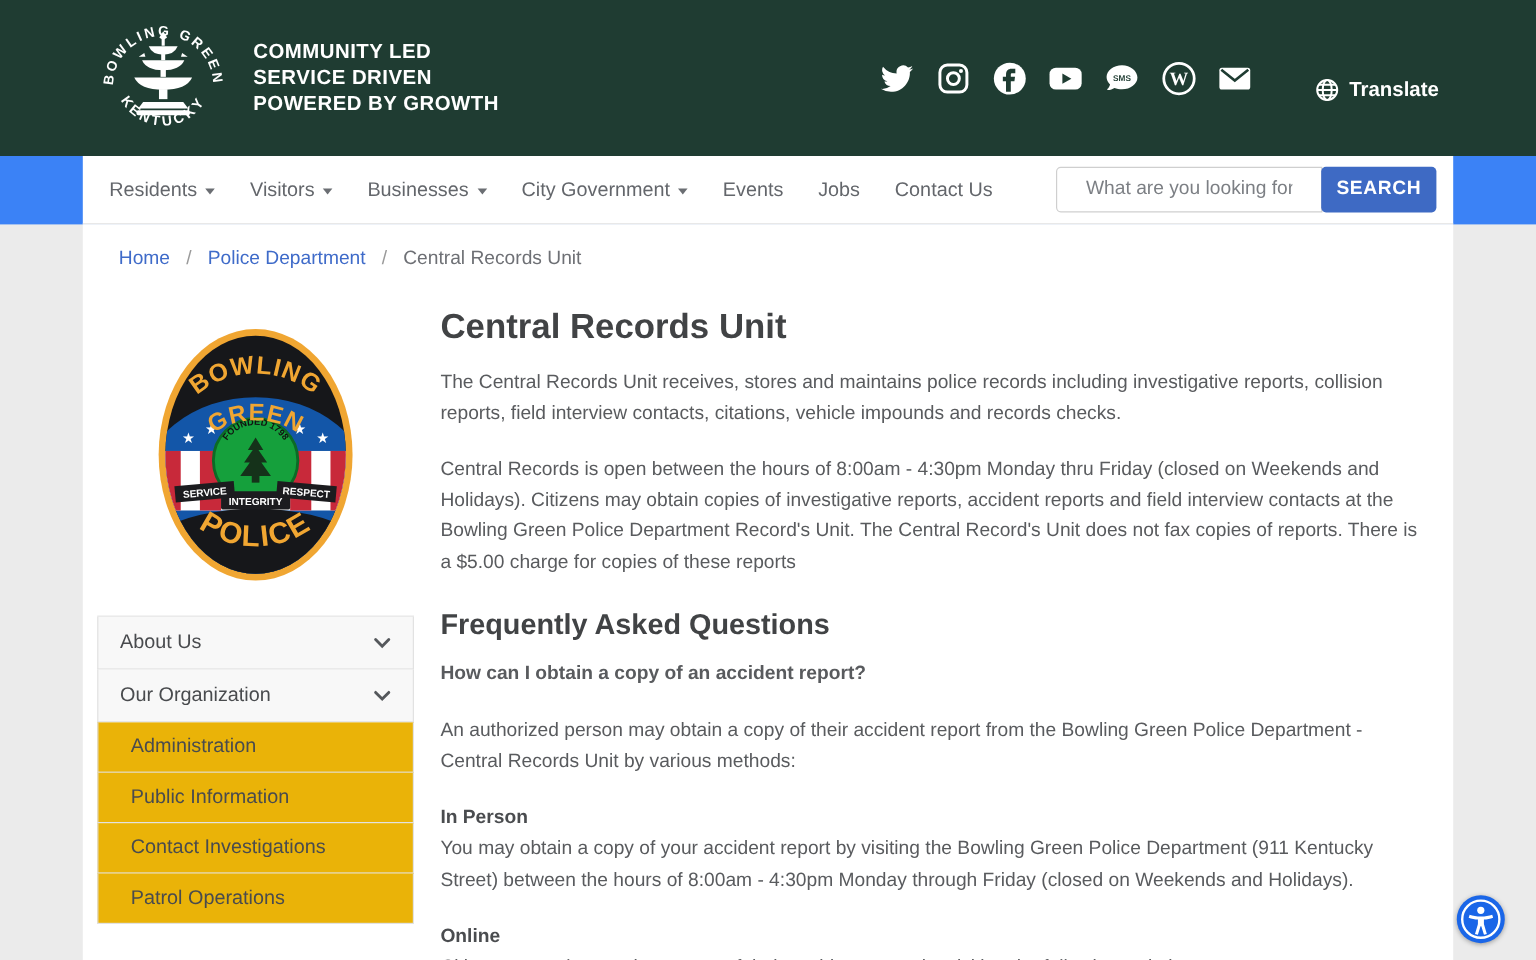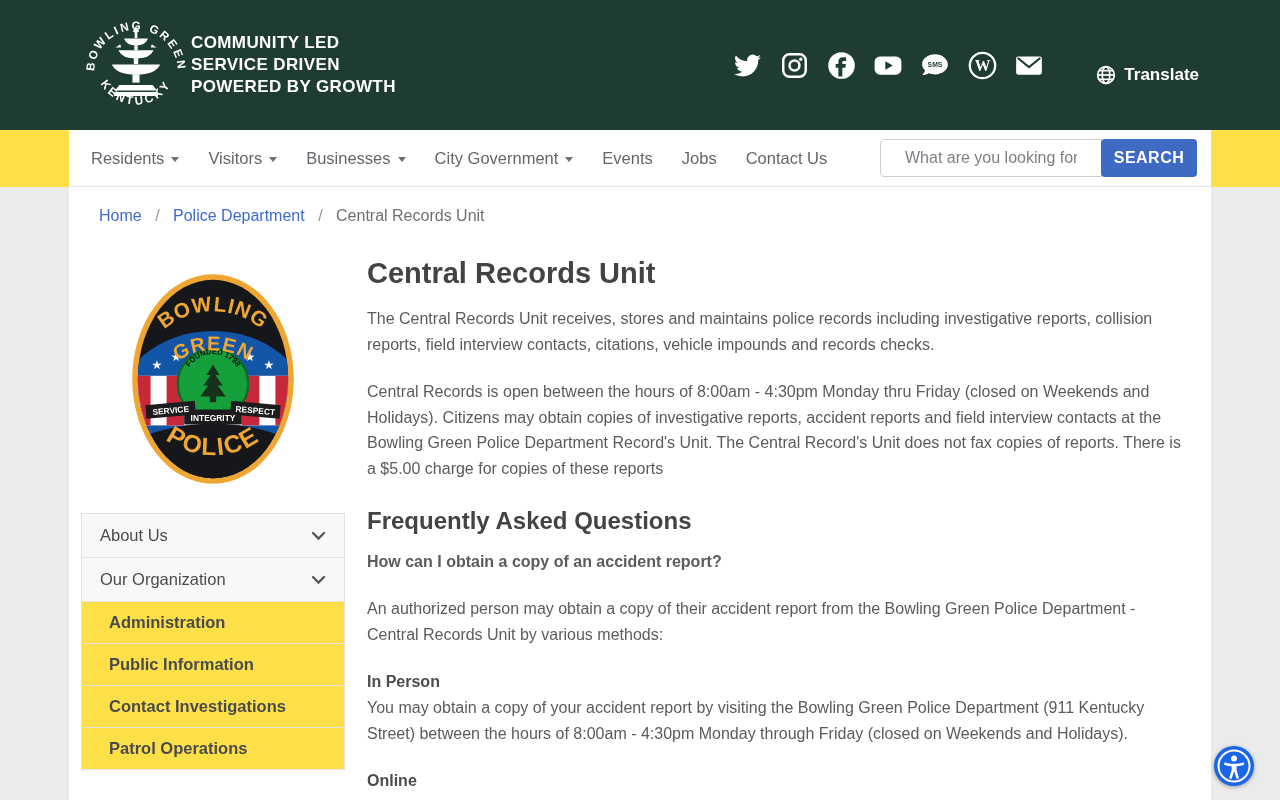--- a/index.html
+++ b/index.html
@@ -13,34 +13,34 @@
 
   
   .header-band { background:#1f3c32; height:130px; width:100%; }
   .header-inner {
     width:1142px; margin:0 auto; height:100%;
     display:flex; align-items:center; justify-content:space-between;
     padding:0 12px 0 16px;
   }
   .brand { display:flex; align-items:center; }
   .brand svg.city-logo { width:102px; height:102px; }
-  .tagline { margin-left:4px; color:#ffffff; font-weight:bold; font-size:17px;
+  .tagline { margin-left:24px; color:#ffffff; font-weight:bold; font-size:17px;
              letter-spacing:.4px; line-height:1.28; }
   .header-right { display:flex; align-items:center; }
   .social-link { display:flex; align-items:center; justify-content:center;
                  width:30px; height:30px; margin-left:17px; }
   .social-link svg { display:block; }
   .translate-btn {
     display:flex; align-items:center; gap:8px; margin-left:52px;
     background:none; border:none; color:#ffffff; font-weight:bold;
     font-size:17px; font-family:inherit; cursor:pointer; padding:0;margin-top:20px;
   }
 
   
-  .nav-band { background:#fde047; }
+  .nav-band { background:#3b82f6; }
   .nav-inner {
     width:1142px; margin:0 auto; height:57px; background:#ffffff;
     display:flex; align-items:center; justify-content:space-between;
     padding:0 14px 0 22px; border-bottom:1px solid #e3e3e3;
   }
   .nav-links { display:flex; align-items:center; }
   .nav-item { display:flex; align-items:center; gap:7px; margin-right:29px;
               color:#63666b; font-size:16.5px; cursor:pointer; }
   .caret { width:0; height:0; border-left:4.5px solid transparent;
            border-right:4.5px solid transparent; border-top:5px solid #6b6e73;
@@ -69,22 +69,22 @@
   .content-row { display:flex; gap:22px; margin-top:20px; }
   .left-col { width:264px; flex-shrink:0; }
   .badge-wrap { width:176px; margin:12px auto 22px; }
   .badge-wrap svg { display:block; }
 
   .side-menu { list-style:none; margin:0; padding:0; border-top:1px solid #e2e2e2;
                font-size:16.5px; color:#494b4e; }
   .side-header { background:#f8f8f8; border:1px solid #e2e2e2; border-top:none;
                  padding:12px 18px; display:flex; justify-content:space-between;
                  align-items:center; cursor:pointer; }
-  .side-sub { background:#fde047; border:1px solid #e2e2e2; border-top:none;
-              padding:11px 18px 11px 27px; cursor:pointer;font-weight:bold; }
+  .side-sub { background:#eab308; border:1px solid #e2e2e2; border-top:none;
+              padding:11px 18px 11px 27px; cursor:pointer; }
   .chev svg { display:block; }
 
   .main-col { flex:1; padding-right:8px; }
   .page-title { font-size:29px; color:#414345; font-weight:bold; margin:2px 0 16px; }
   .main-col p { font-size:16px; color:#595b5e; line-height:1.6; margin:0 0 22px; }
   .section-title { font-size:24px; color:#414345; font-weight:bold; margin:25px 0 14px; }
   .faq-q { font-weight:bold; color:#4a4c4f; }
   .method strong { display:block; color:#4a4c4f; }
 
   

